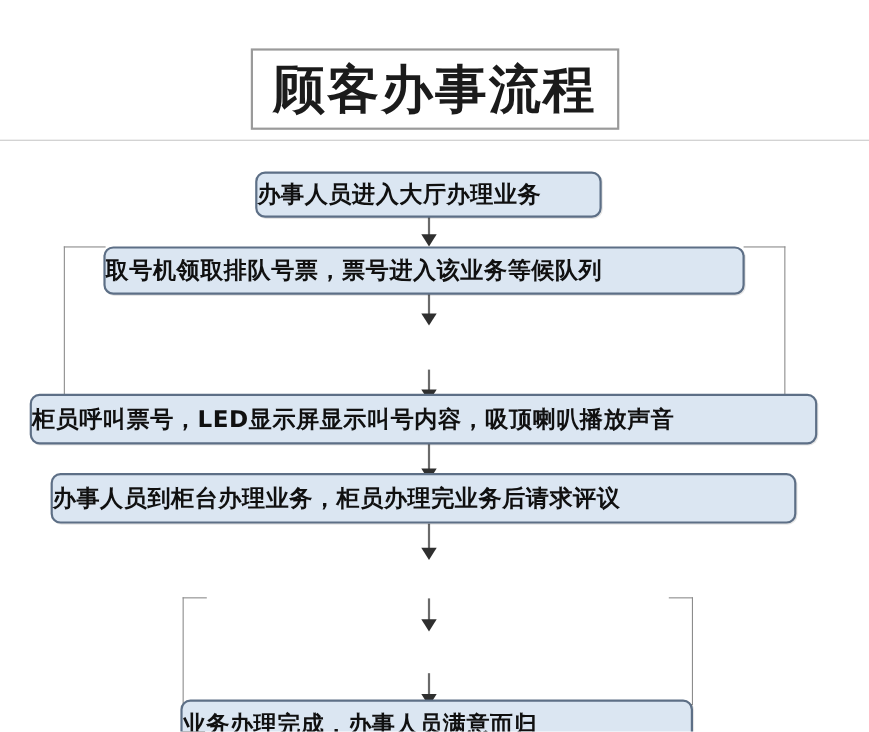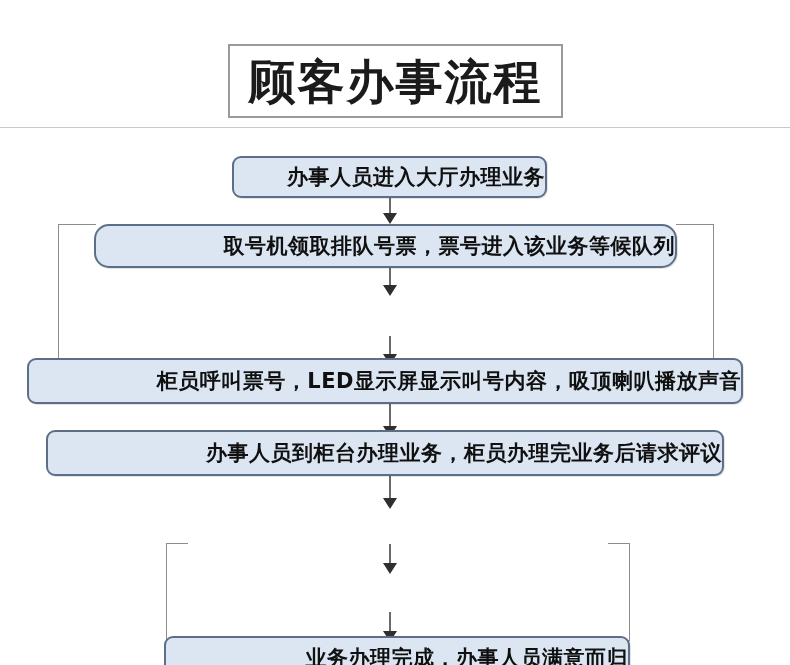--- a/index.html
+++ b/index.html
@@ -55,23 +55,22 @@
 
   
   .node {
     position: absolute;
     box-sizing: border-box;
     border: 2px solid #5d6f86;
     border-radius: 9px;
     background: #dbe6f2;
     display: flex;
     align-items: center;
-    justify-content: flex-end;
+    justify-content: flex-start;
     box-shadow: 1px 1px 0 rgba(0,0,0,0.10);
-    padding-left: 24px;
   }
   .node .label {
     font-family: "DejaVu Sans", "Liberation Sans", sans-serif;
     font-size: 21px;
     font-weight: bold;
     color: #101010;
     white-space: nowrap;
     letter-spacing: 0.5px;
   }
 
@@ -132,21 +131,21 @@
   <div class="vline" style="left:389px; top:516px; height:22px;"></div>
   <div class="arrow-down" style="left:383px; top:535px;"></div>
 
   <div class="vline" style="left:389px; top:584px; height:22px;"></div>
   <div class="arrow-down" style="left:383px; top:603px;"></div>
 
   <div class="node" style="left:232px; top:128px; width:315px; height:42px;">
     <span class="label">办事人员进入大厅办理业务</span>
   </div>
 
-  <div class="node" style="left:94px; top:196px; width:583px; height:44px;border-radius:15px;">
+  <div class="node" style="left:94px; top:196px; width:583px; height:44px;">
     <span class="label">取号机领取排队号票，票号进入该业务等候队列</span>
   </div>
 
 
   <div class="node" style="left:27px; top:330px; width:716px; height:46px;">
     <span class="label">柜员呼叫票号，LED显示屏显示叫号内容，吸顶喇叭播放声音</span>
   </div>
 
   <div class="node" style="left:46px; top:402px; width:678px; height:46px;">
     <span class="label">办事人员到柜台办理业务，柜员办理完业务后请求评议</span>

